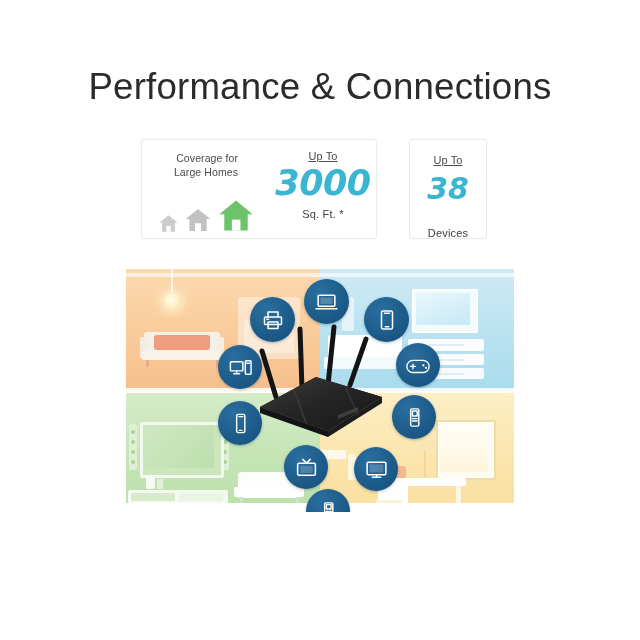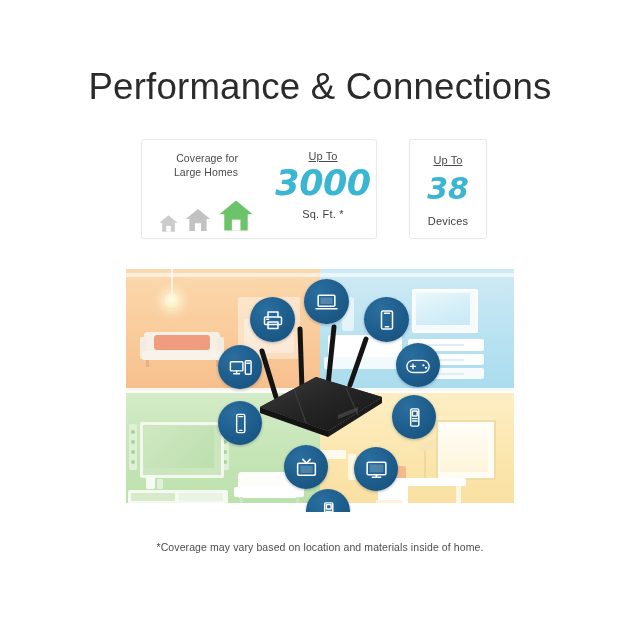--- a/index.html
+++ b/index.html
@@ -141,21 +141,21 @@
     padding-top: 14px;
     box-sizing: border-box;
   }
 
   .card-devices .bignum {
     font-size: 30px;
     margin-top: 7px;
   }
 
   .card-devices .unit {
-    margin-top: 11px;
+    margin-top: 23px;
   }
 
   
   .illustration {
     position: absolute;
     left: 126px;
     top: 269px;
     width: 388px;
     height: 243px;
     overflow: hidden;
@@ -563,15 +563,14 @@
         <svg width="23" height="23" viewBox="0 0 24 24" fill="none" stroke="#ffffff" stroke-width="1.5" stroke-linejoin="round" stroke-linecap="round">
           <rect x="8" y="3" width="8.5" height="18" rx="1.2"></rect>
           <path d="M9.8 4.8h4.9v4.6H9.8z"></path>
           <line x1="9.8" y1="12" x2="14.8" y2="12"></line>
         </svg>
       </span>
     </div>
 
   </div>
 
-  <div class="footnote">*Coverage may vary based on location and materials inside of home.</div>
 
 </div>
 
 </body></html>

